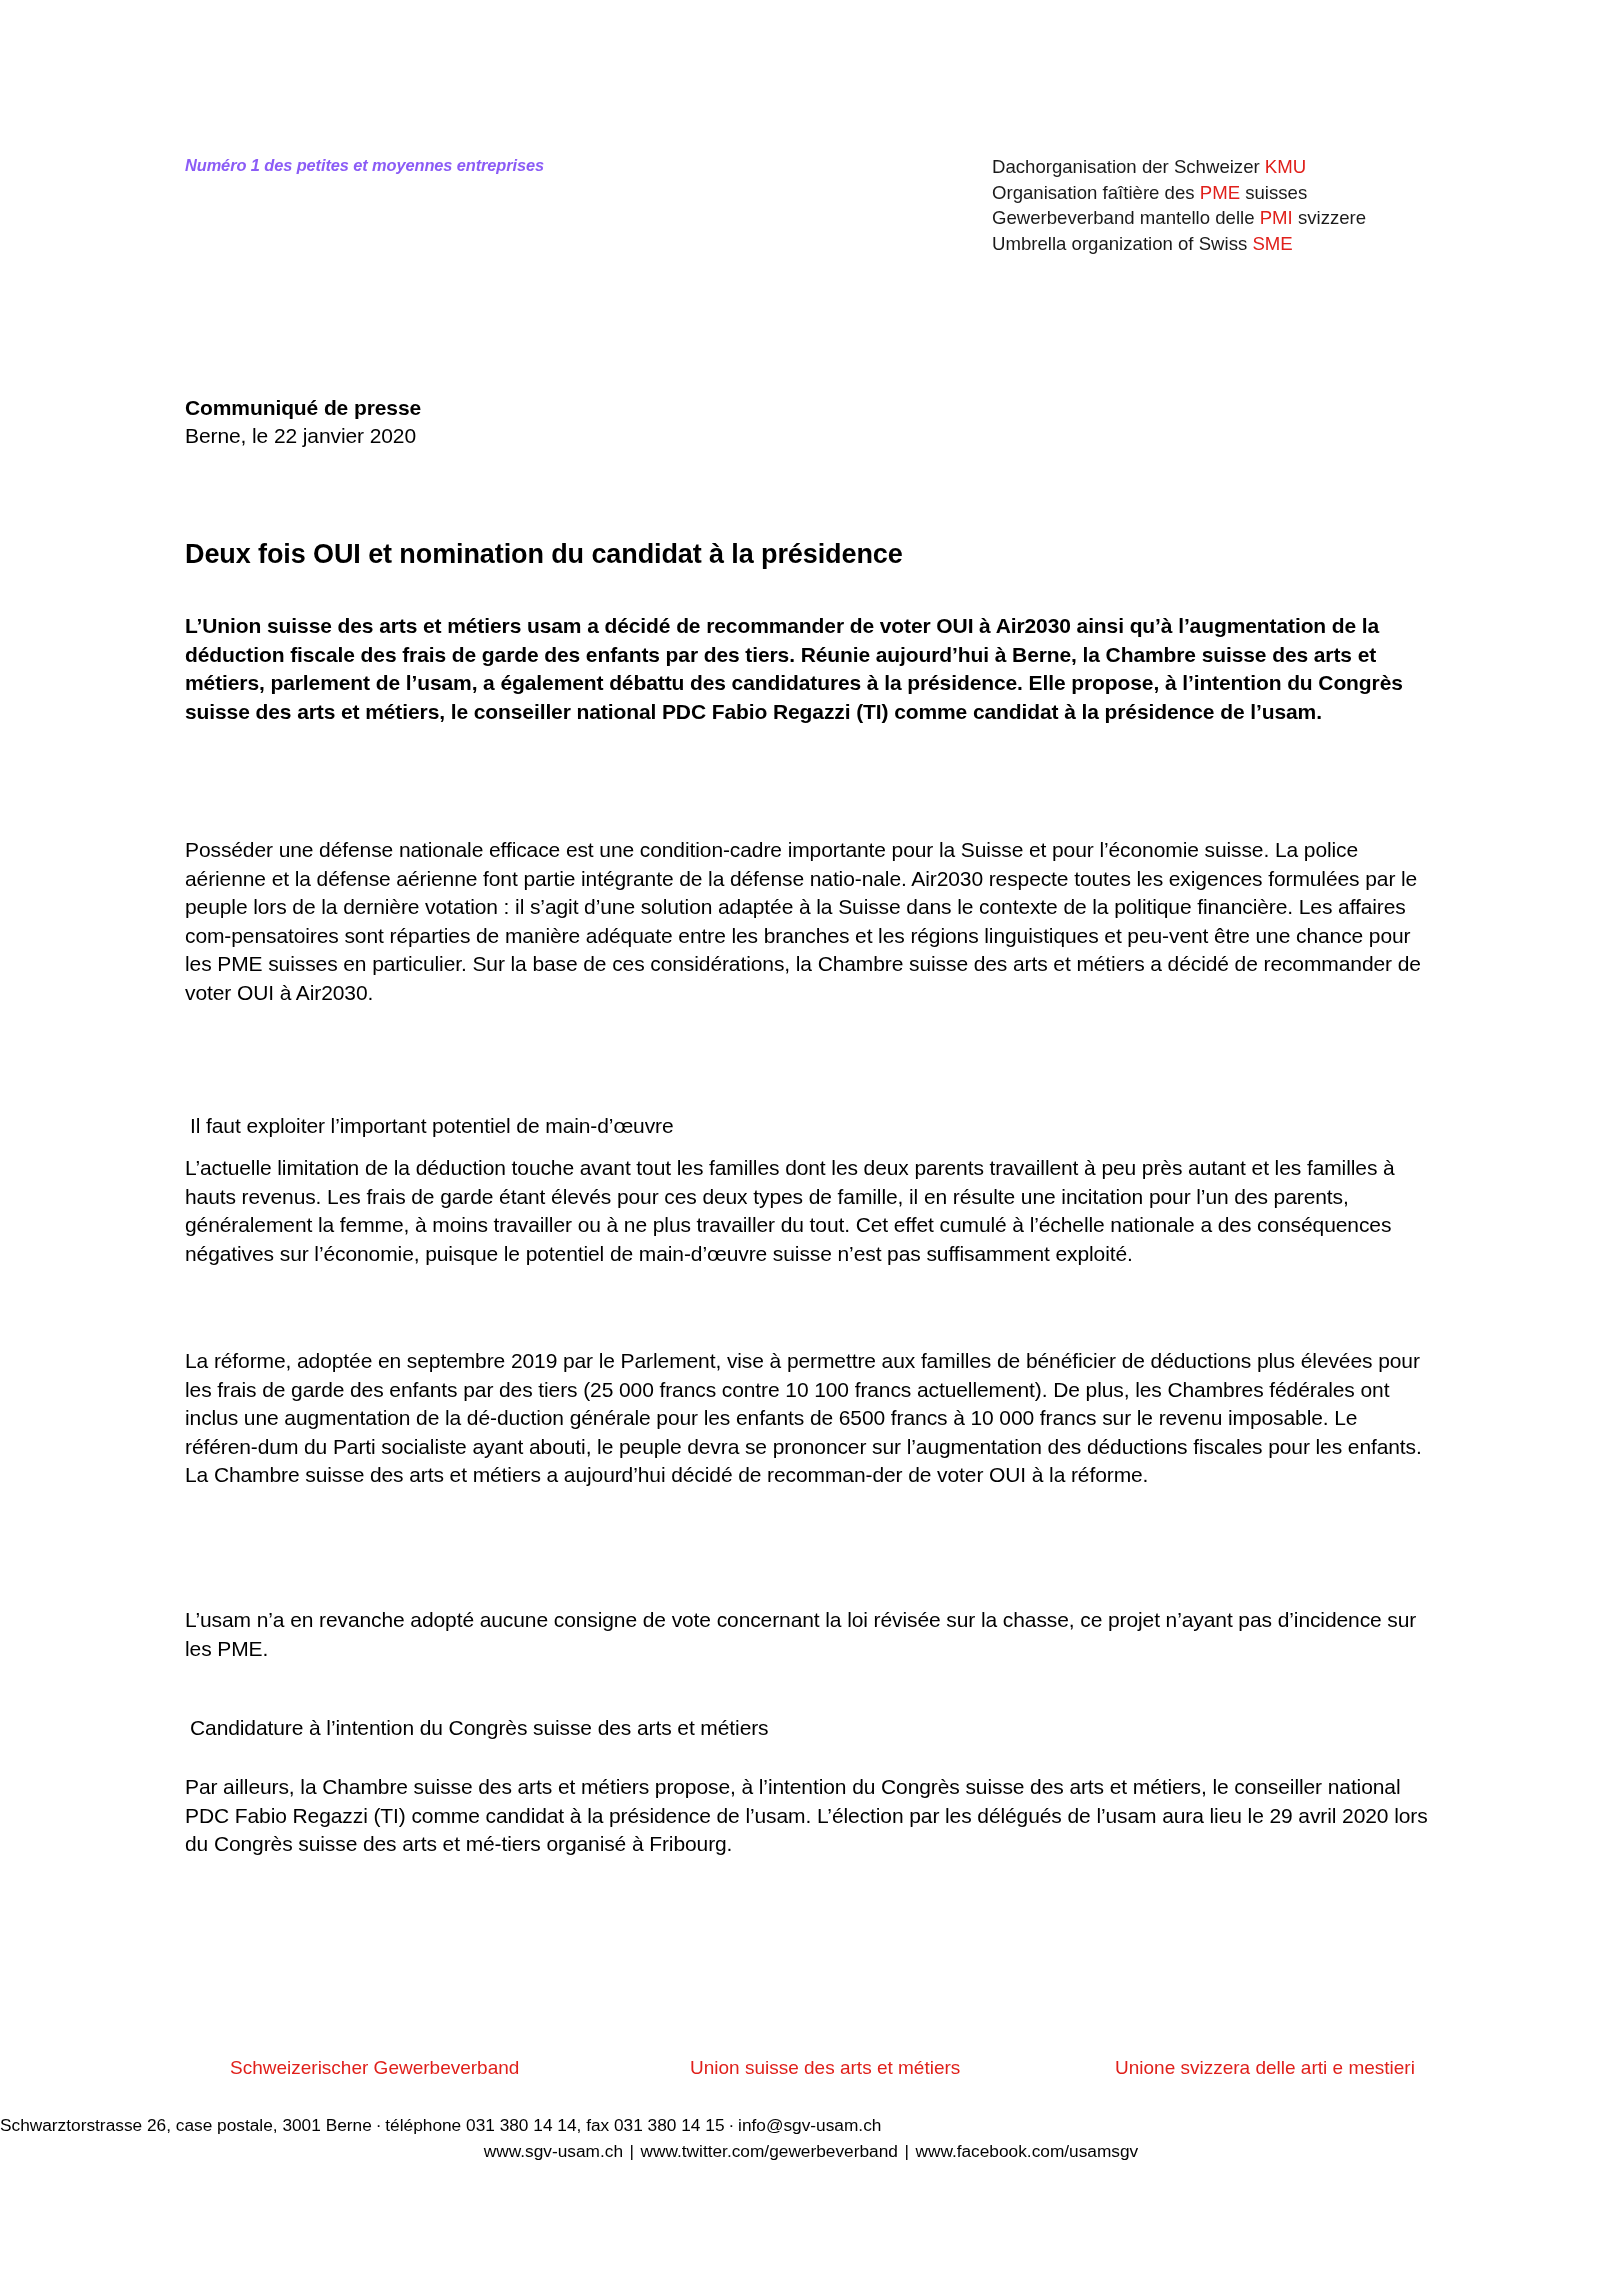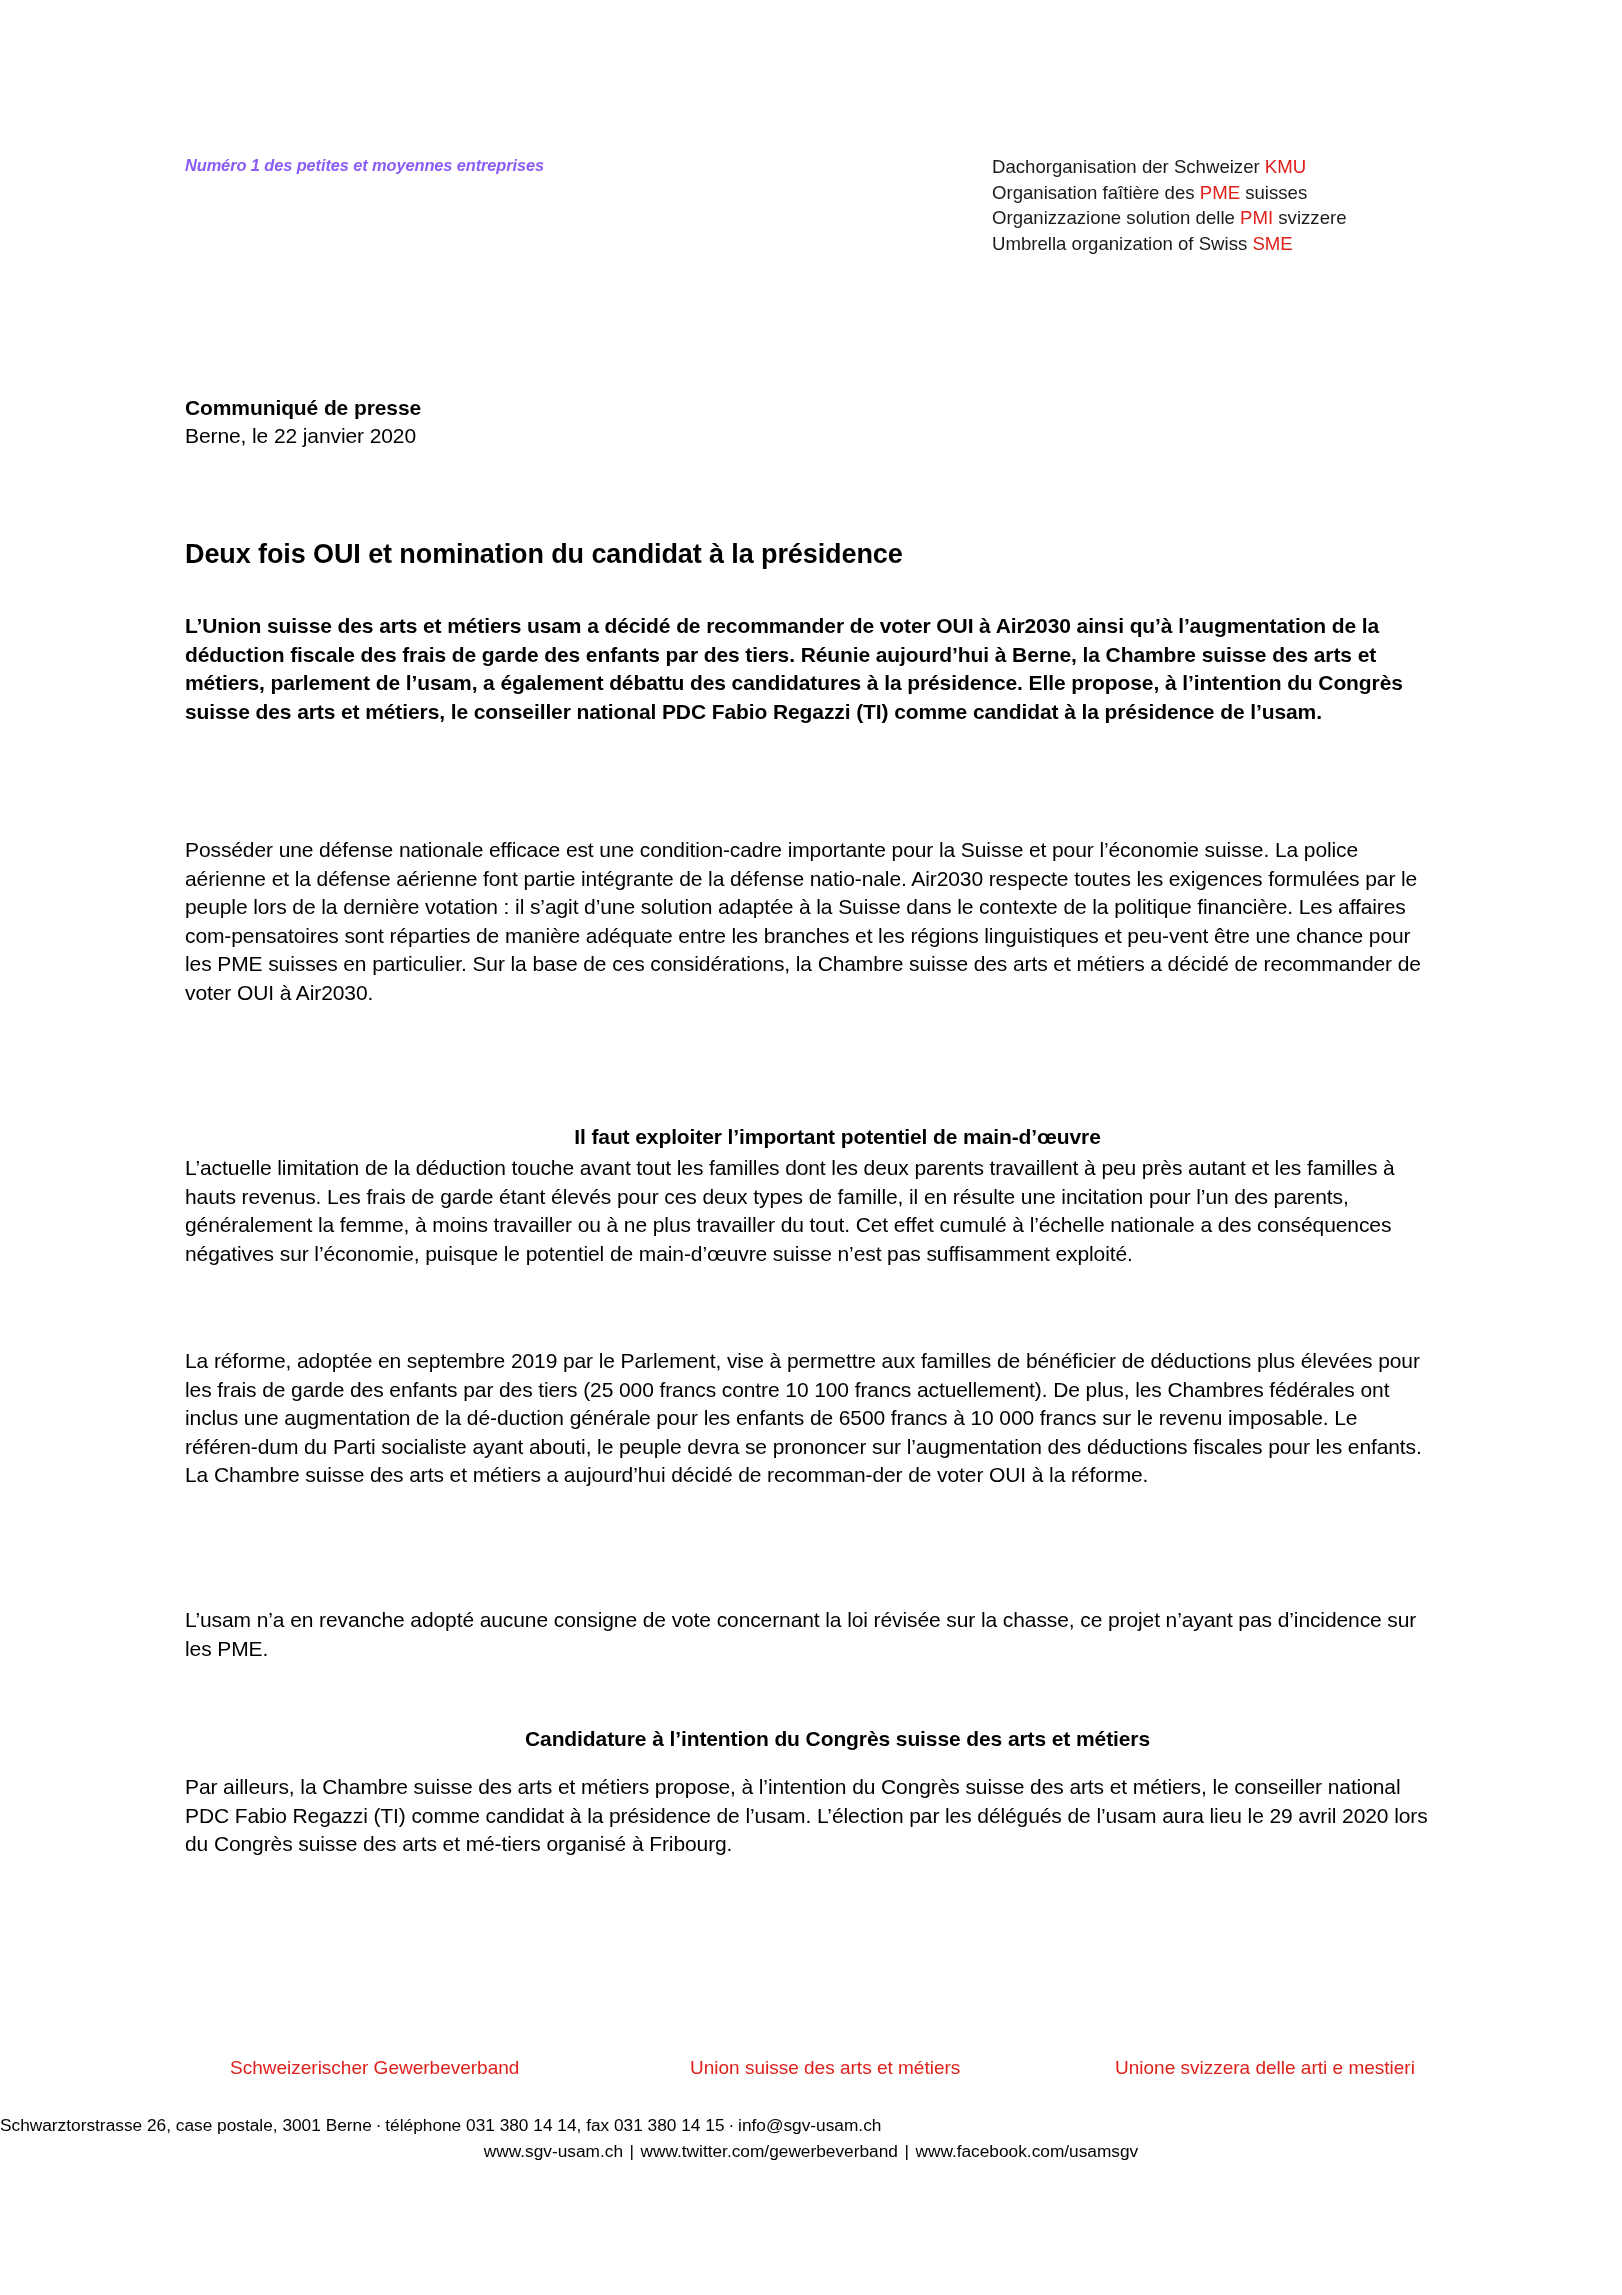--- a/index.html
+++ b/index.html
@@ -104,26 +104,25 @@
     width: 1247px;
   }
   p.body-par {
     margin: 0;
     font-size: 21px;
     line-height: 28.5px;
     letter-spacing: -0.1px;
     width: 1247px;
   }
   h2.sub-head {
-    margin: 16px;
+    margin: 5px;
     font-size: 21px;
     line-height: 28px;
-    font-weight: bold;
-    letter-spacing: -0.1px;
-    text-align: center;
+    font-weight: normal;
+    letter-spacing: -0.1px;
   }
 
   
   .footer {
     position: absolute;
     left: 0;
     top: 2055px;
     width: 1622px;
     padding-left: 40px;
   }
@@ -174,21 +173,21 @@
 
   <div class="header">
 
     <div class="logo-block">
       <div class="logo-tagline">Numéro 1 des petites et moyennes entreprises</div>
     </div>
 
     <div class="header-langs">
       <div><span>Dachorganisation der Schweizer </span><span class="hl">KMU</span><span></span></div>
       <div><span>Organisation faîtière des </span><span class="hl">PME</span><span> suisses</span></div>
-      <div><span>Organizzazione solution delle </span><span class="hl">PMI</span><span> svizzere</span></div>
+      <div><span>Gewerbeverband mantello delle </span><span class="hl">PMI</span><span> svizzere</span></div>
       <div><span>Umbrella organization of Swiss </span><span class="hl">SME</span><span></span></div>
     </div>
   </div>
 
   <div class="content">
 
     <div class="block" style="top:394px;">
       <div class="kicker-title">Communiqué de presse</div>
       <div class="kicker-date">Berne, le 22 janvier 2020</div>
     </div>

